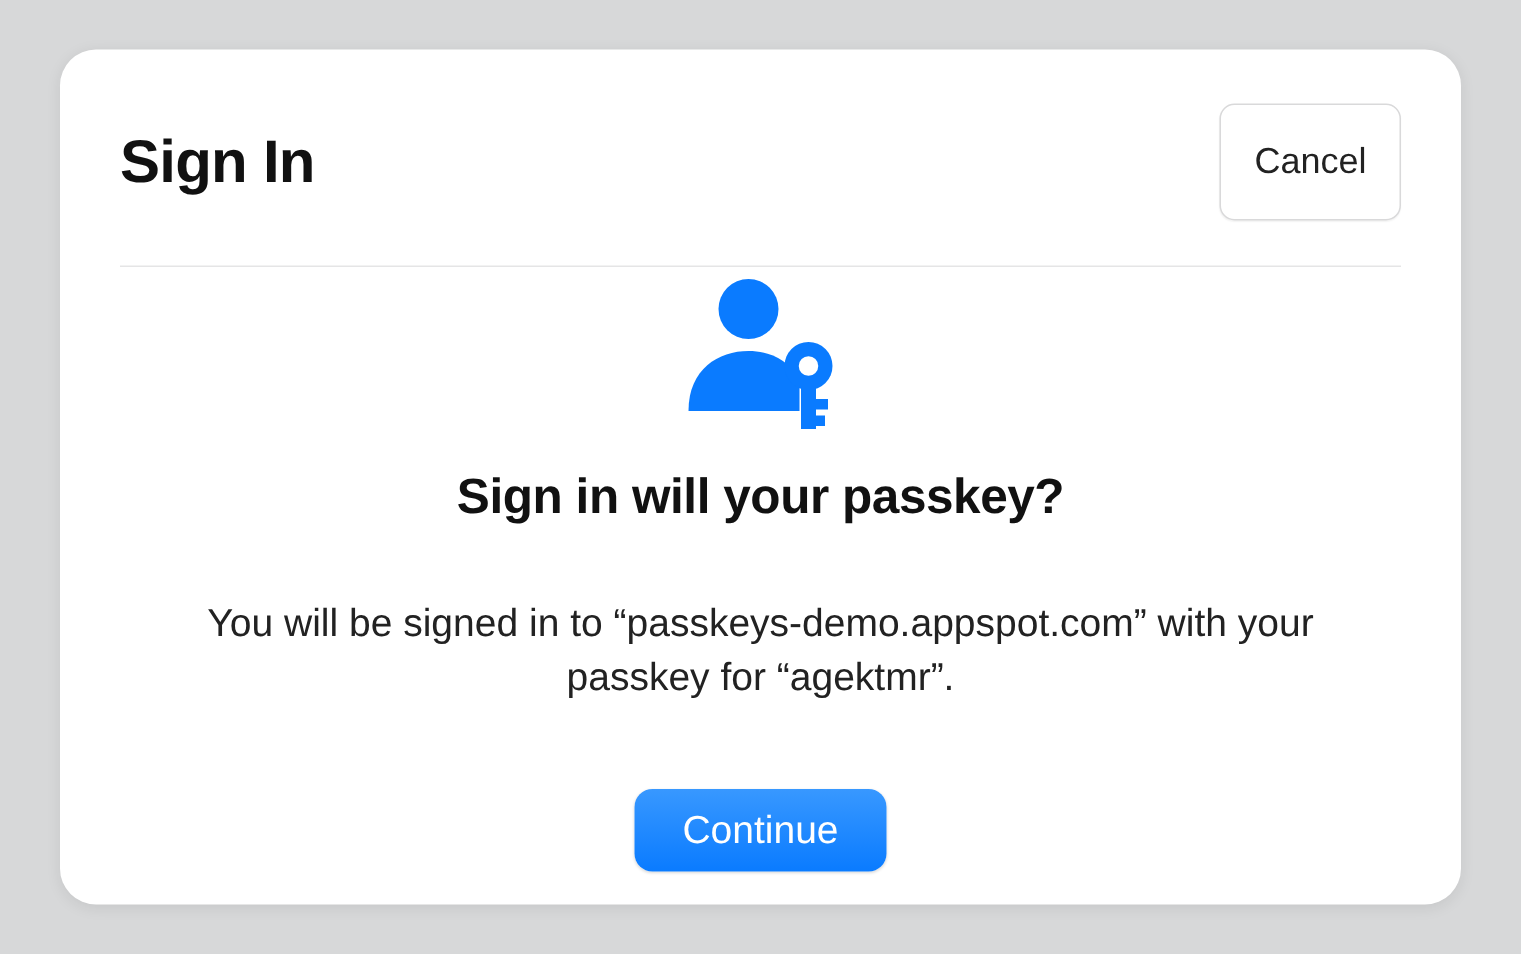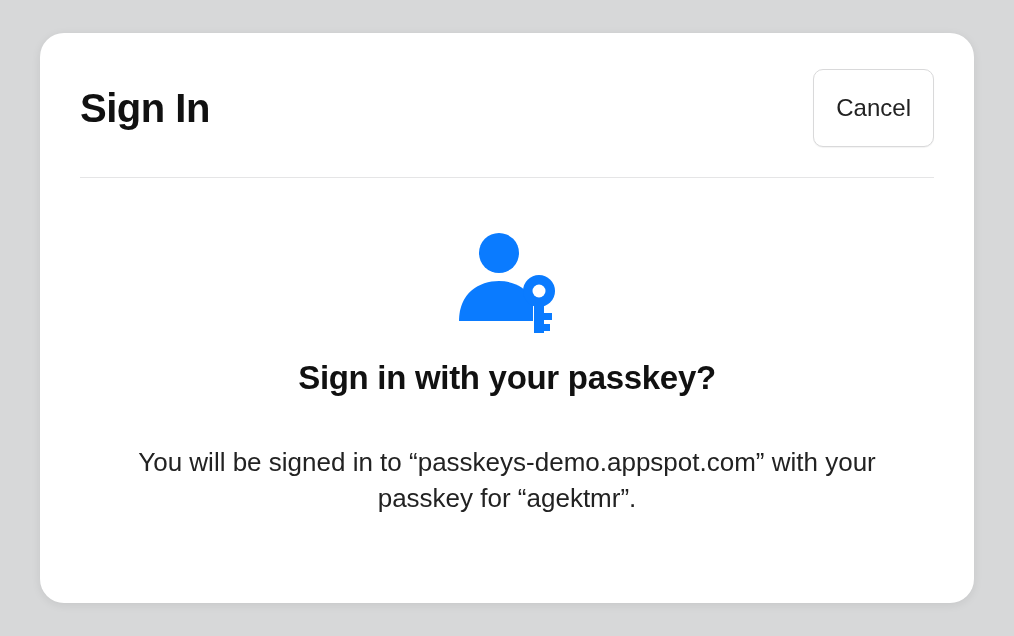--- a/index.html
+++ b/index.html
@@ -112,16 +112,17 @@
 
         <circle cx="92" cy="66" r="16" fill="#0a7bff"></circle>
         <circle cx="92" cy="66" r="6.5" fill="#ffffff"></circle>
 
         <rect x="87" y="78" width="10" height="30" fill="#0a7bff"></rect>
 
         <rect x="97" y="88" width="8" height="7" fill="#0a7bff"></rect>
         <rect x="97" y="99" width="6" height="7" fill="#0a7bff"></rect>
       </svg>
     </div>
-    <div class="prompt-title">Sign in with your passkey?</div>
+    <div class="prompt-title">Sign in will your passkey?</div>
     <div class="prompt-description">You will be signed in to “passkeys-demo.appspot.com” with your passkey for “agektmr”.</div>
+    <button class="continue-button">Continue</button>
   </div>
 </div>
 
 </body></html>

